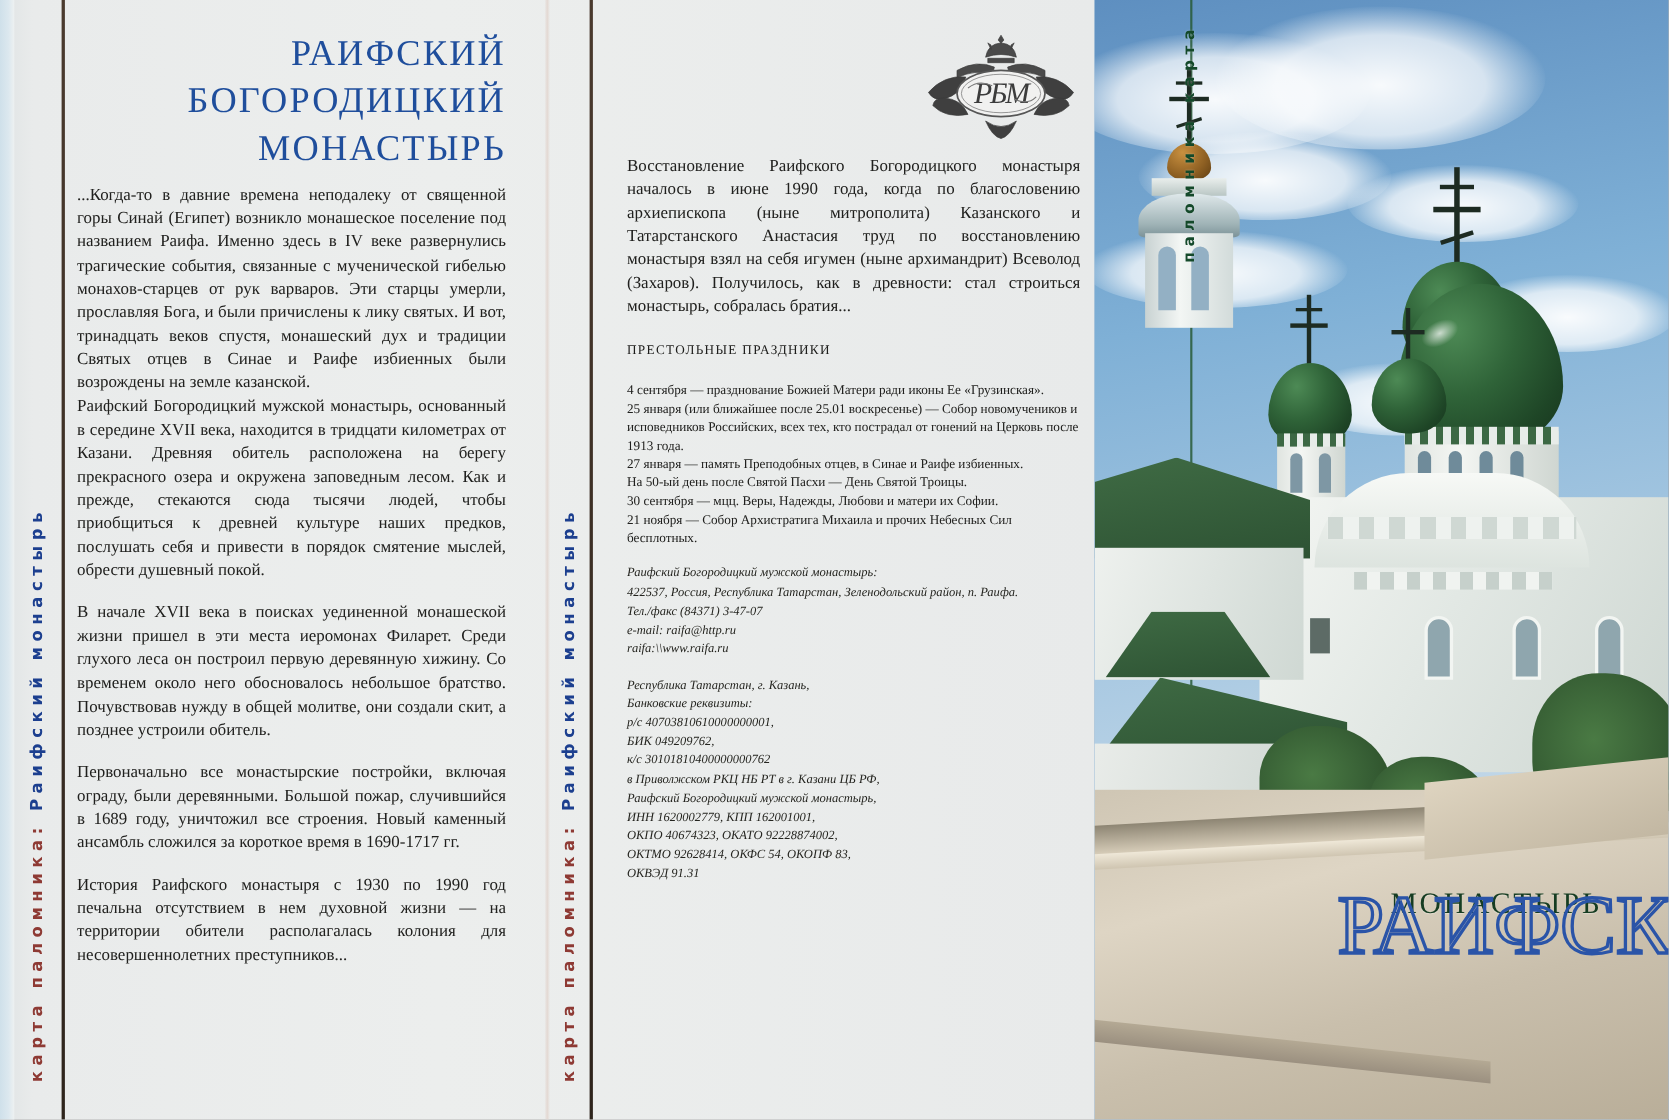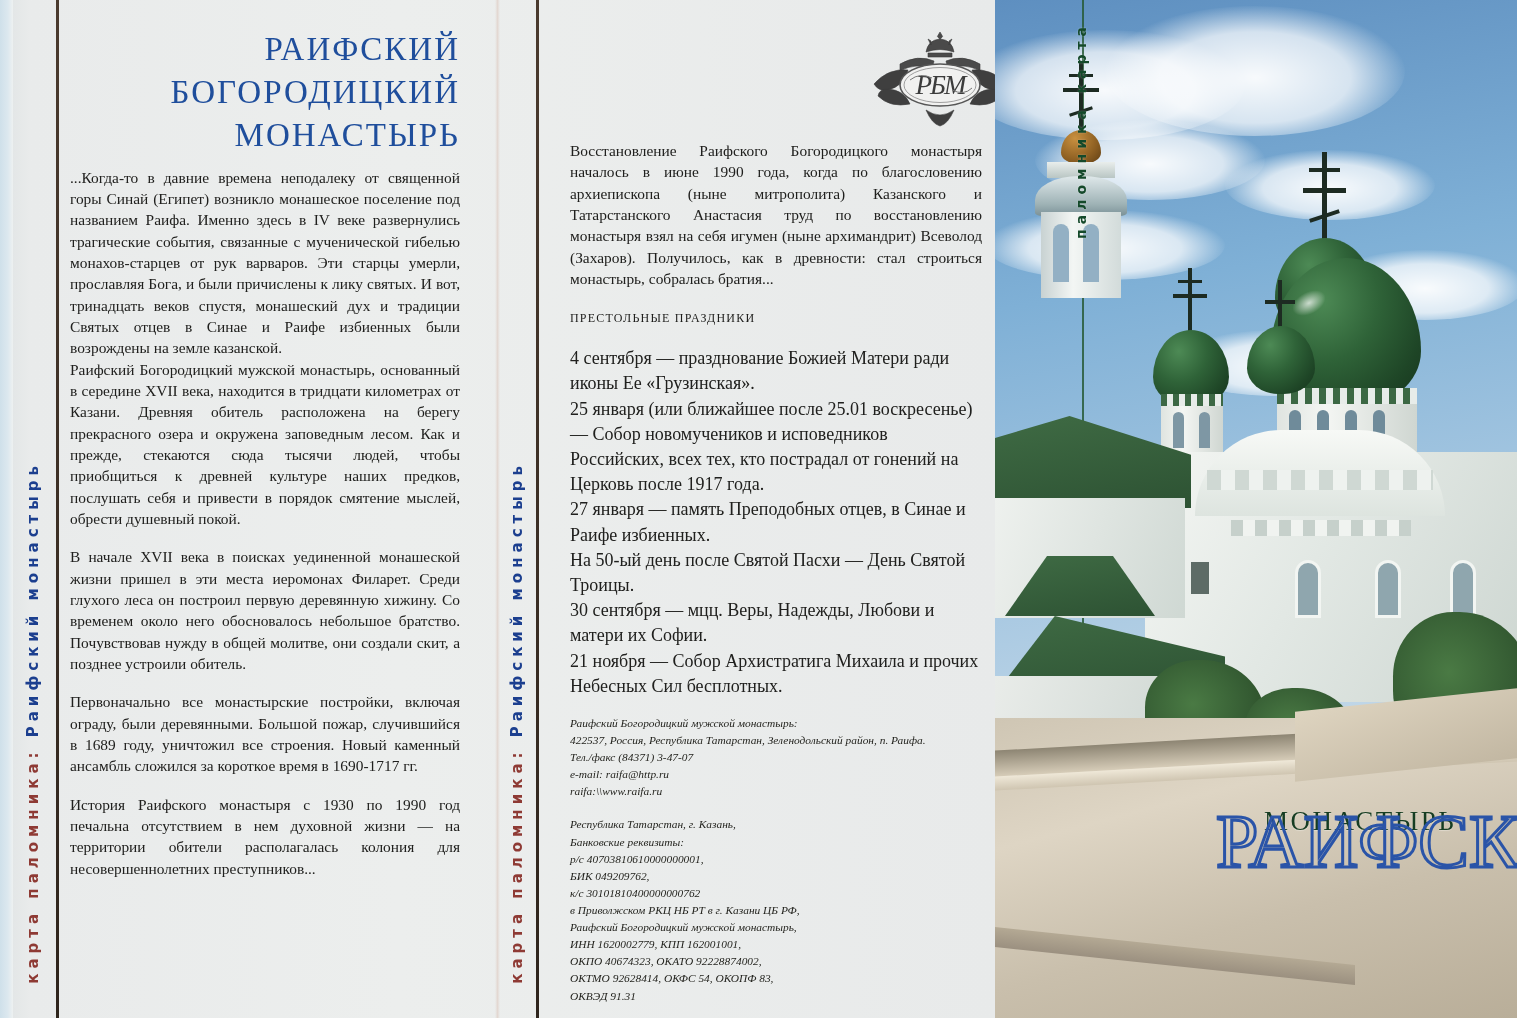--- a/index.html
+++ b/index.html
@@ -92,31 +92,31 @@
     font-family:"Liberation Serif", serif;
     hyphens:manual;
   }
   .gap { height:17px; }
 
   
   #col2 {
     position:absolute; left:570px; top:140px; width:412px;
   }
   #emblem {
-    position:absolute; left:860px; top:28px; width:160px; height:100px;
+    position:absolute; left:830px; top:28px; width:160px; height:100px;
   }
   .sec-head {
     font-size:12px;
     letter-spacing:1.2px;
     color:#1d1d1b;
     margin:22px 0 20px 0;
     font-family:"Liberation Serif", serif;
   }
   .feast {
-    font-size:18px;
+    font-size:12px;
     line-height:1.40;
     color:#20201e;
     text-align:left;
     font-family:"Liberation Serif", serif;
   }
   .small-block {
     font-size:11.4px;
     line-height:1.50;
     color:#24241f;
     font-family:"Liberation Serif", serif;
@@ -262,21 +262,21 @@
     </svg>
   </div>
 
   <div id="col2">
     <p class="body-p">Восстановление Раифского Богородицкого монастыря началось в июне 1990 года, когда по благословению архиепископа (ныне митрополита) Казанского и Татарстанского Анастасия труд по восстановлению монастыря взял на себя игумен (ныне архимандрит) Всеволод (Захаров). Получилось, как в древности: стал строиться монастырь, собралась братия...</p>
 
     <div class="sec-head">ПРЕСТОЛЬНЫЕ ПРАЗДНИКИ</div>
 
     <div>
       <p class="feast">4 сентября — празднование Божией Матери ради иконы Ее «Грузинская».</p>
-      <p class="feast">25 января (или ближайшее после 25.01 воскресенье) — Собор новомучеников и исповедников Российских, всех тех, кто пострадал от гонений на Церковь после 1917 года.</p>
+      <p class="feast">25 января (или ближайшее после 25.01 воскресенье) — Собор новомучеников и исповедников Российских, всех тех, кто пострадал от гонений на Церковь после 1913 года.</p>
       <p class="feast">27 января — память Преподобных отцев, в Синае и Раифе избиенных.</p>
       <p class="feast">На 50-ый день после Святой Пасхи — День Святой Троицы.</p>
       <p class="feast">30 сентября — мцц. Веры, Надежды, Любови и матери их Софии.</p>
       <p class="feast">21 ноября — Собор Архистратига Михаила и прочих Небесных Сил бесплотных.</p>
     </div>
 
     <div class="sb-gap"></div>
 
     <div class="small-block">
       <div>Раифский Богородицкий мужской монастырь:</div>

